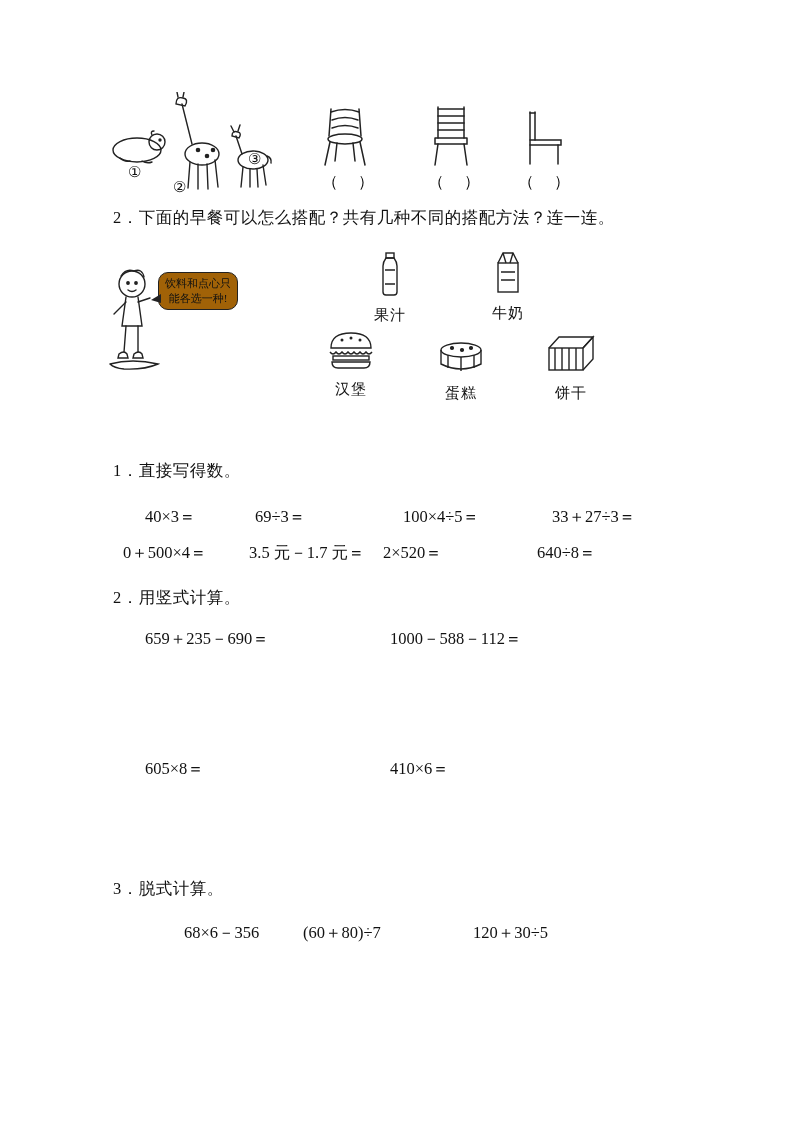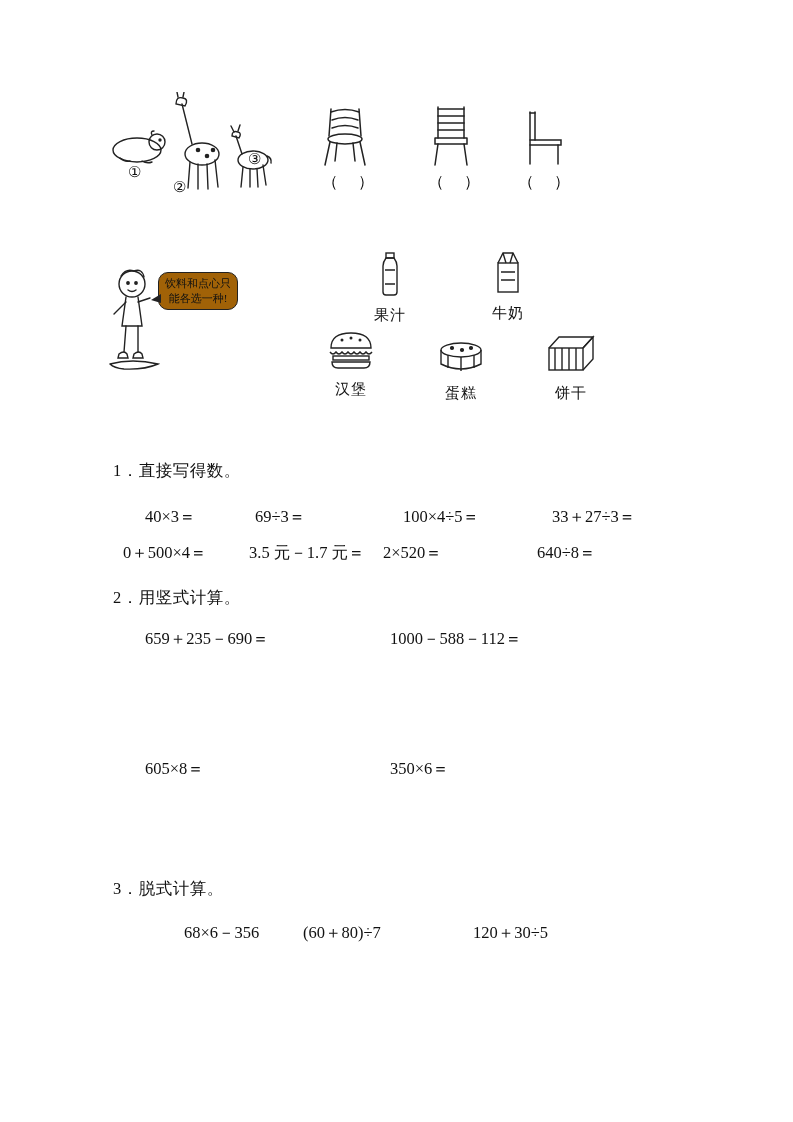--- a/index.html
+++ b/index.html
@@ -95,20 +95,21 @@
         <path d="M14 3 L19 3"></path>
         <path d="M14 30 L45 30 L45 35 L14 35"></path>
         <path d="M42 35 L42 54"></path>
       </g>
     </svg>
   </div>
   <span class="abs blank" style="left:322px;top:172px;">（　）</span>
   <span class="abs blank" style="left:428px;top:172px;">（　）</span>
   <span class="abs blank" style="left:518px;top:172px;">（　）</span>
 
+  <div class="abs qtext" style="left:113px;top:207px;">2．下面的早餐可以怎么搭配？共有几种不同的搭配方法？连一连。</div>
 
   <div class="abs" style="left:104px;top:264px;">
     <svg width="70" height="112" viewBox="0 0 70 112">
       <g fill="none" stroke="#222" stroke-width="1.4" stroke-linecap="round">
         <circle cx="28" cy="20" r="13"></circle>
         <path d="M17 12 Q22 4 30 7 Q38 4 40 13"></path>
         <circle cx="24" cy="19" r="1.2" fill="#222"></circle>
         <circle cx="32" cy="19" r="1.2" fill="#222"></circle>
         <path d="M24 26 q4 3 8 0"></path>
         <path d="M22 33 L18 62 L38 62 L34 33"></path>
@@ -198,21 +199,21 @@
   <span class="abs math" style="left:249px;top:542px;">3.5 元－1.7 元＝</span>
   <span class="abs math" style="left:383px;top:542px;">2×520＝</span>
   <span class="abs math" style="left:537px;top:542px;font-family:Liberation Serif, serif;">640÷8＝</span>
 
   <div class="abs qtext" style="left:113px;top:587px;">2．用竖式计算。</div>
 
   <span class="abs math" style="left:145px;top:628px;">659＋235－690＝</span>
   <span class="abs math" style="left:390px;top:628px;">1000－588－112＝</span>
 
   <span class="abs math" style="left:145px;top:758px;">605×8＝</span>
-  <span class="abs math" style="left:390px;top:758px;">350×6＝</span>
+  <span class="abs math" style="left:390px;top:758px;">410×6＝</span>
 
   <div class="abs qtext" style="left:113px;top:878px;">3．脱式计算。</div>
 
   <span class="abs math" style="left:145px;top:922px;margin-left:39px;">68×6－356</span>
   <span class="abs math" style="left:303px;top:922px;">(60＋80)÷7</span>
   <span class="abs math" style="left:473px;top:922px;">120＋30÷5</span>
 
 </div>
 
 </body></html>

